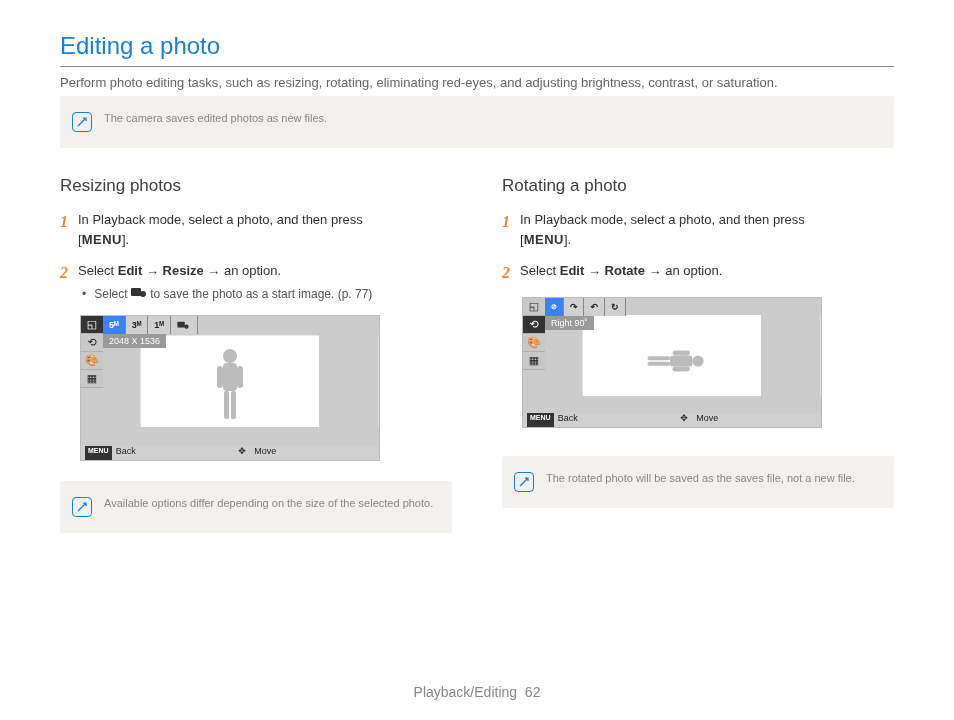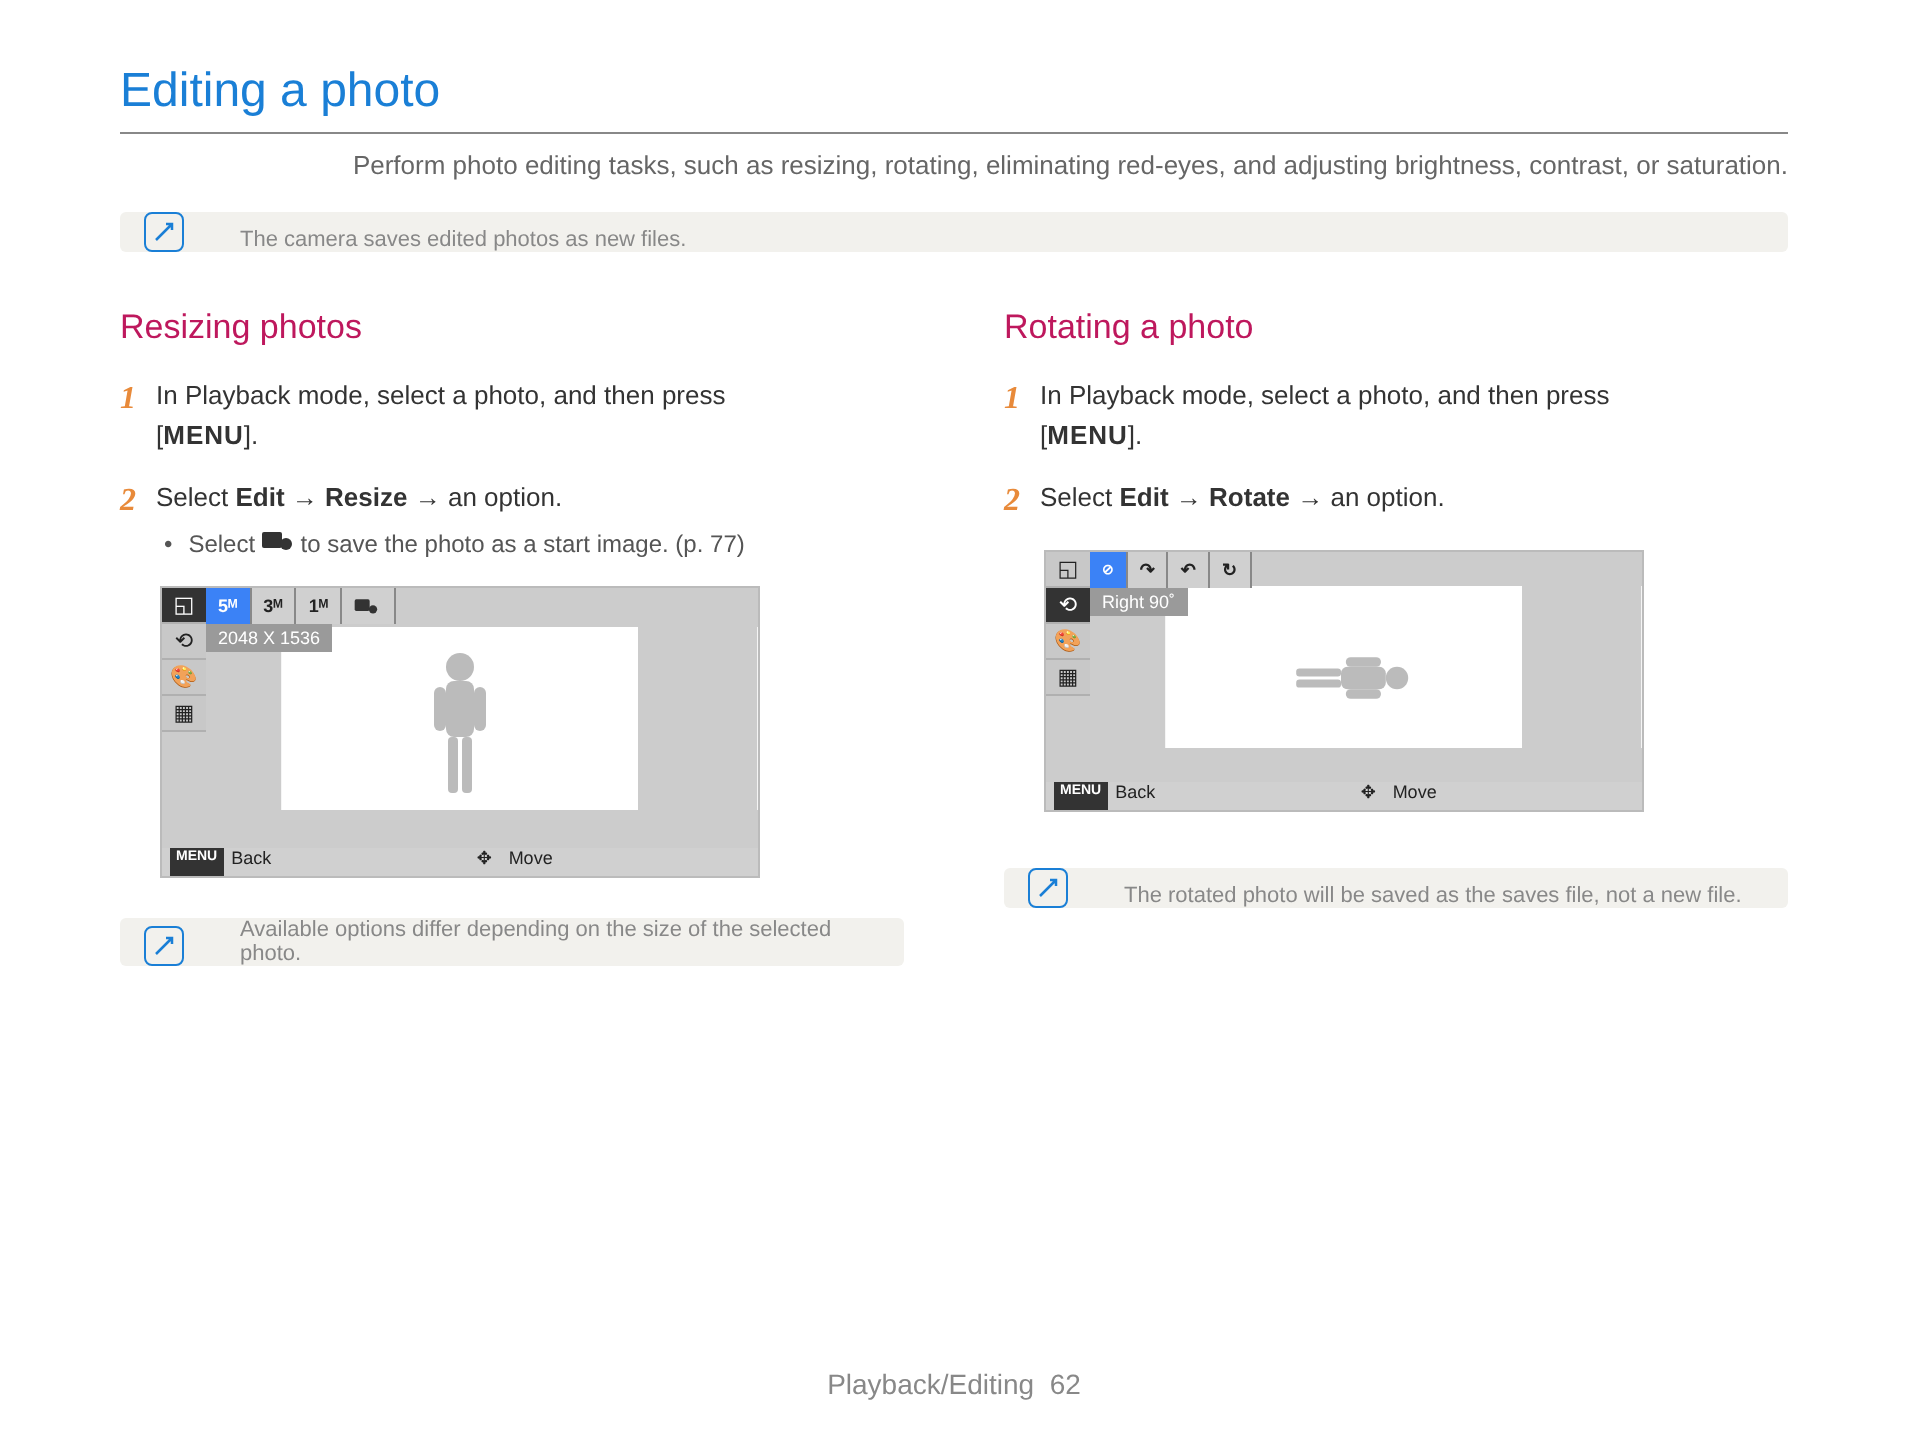--- a/index.html
+++ b/index.html
@@ -21,51 +21,50 @@
     margin-bottom: 6px;
   }
   .hr {
     border: none;
     border-top: 1px solid #888;
     margin-bottom: 8px;
   }
   .intro {
     font-size: 13px;
     color: #666;
-    margin-bottom: 16px;
-    text-align: right;
+    margin-bottom: 6px;
   }
   .note-box {
     background: #f2f1ed;
     border-radius: 3px;
-    padding: 0 12px;
-    display: flex;
-    align-items: flex-end;
-    gap: 28px;
+    padding: 16px 12px;
+    display: flex;
+    align-items: flex-start;
+    gap: 12px;
     margin-bottom: 28px;
     font-size: 11px;
     color: #888;
   }
   .note-icon {
     width: 20px; height: 20px;
     border: 1.5px solid #1a7fd6;
     border-radius: 4px;
     display: flex;
     align-items: center;
     justify-content: center;
     color: #1a7fd6;
     flex-shrink: 0;
   }
   .columns {
     display: flex;
     gap: 50px;
   }
   .col { flex: 1; }
   h2 {
-    color: #be185d;
+    color: #404040;
     font-size: 17px;
     font-weight: normal;
     margin-bottom: 14px;
   }
   .step {
     display: flex;
     gap: 10px;
     margin-bottom: 12px;
     font-size: 13px;
     color: #333;

